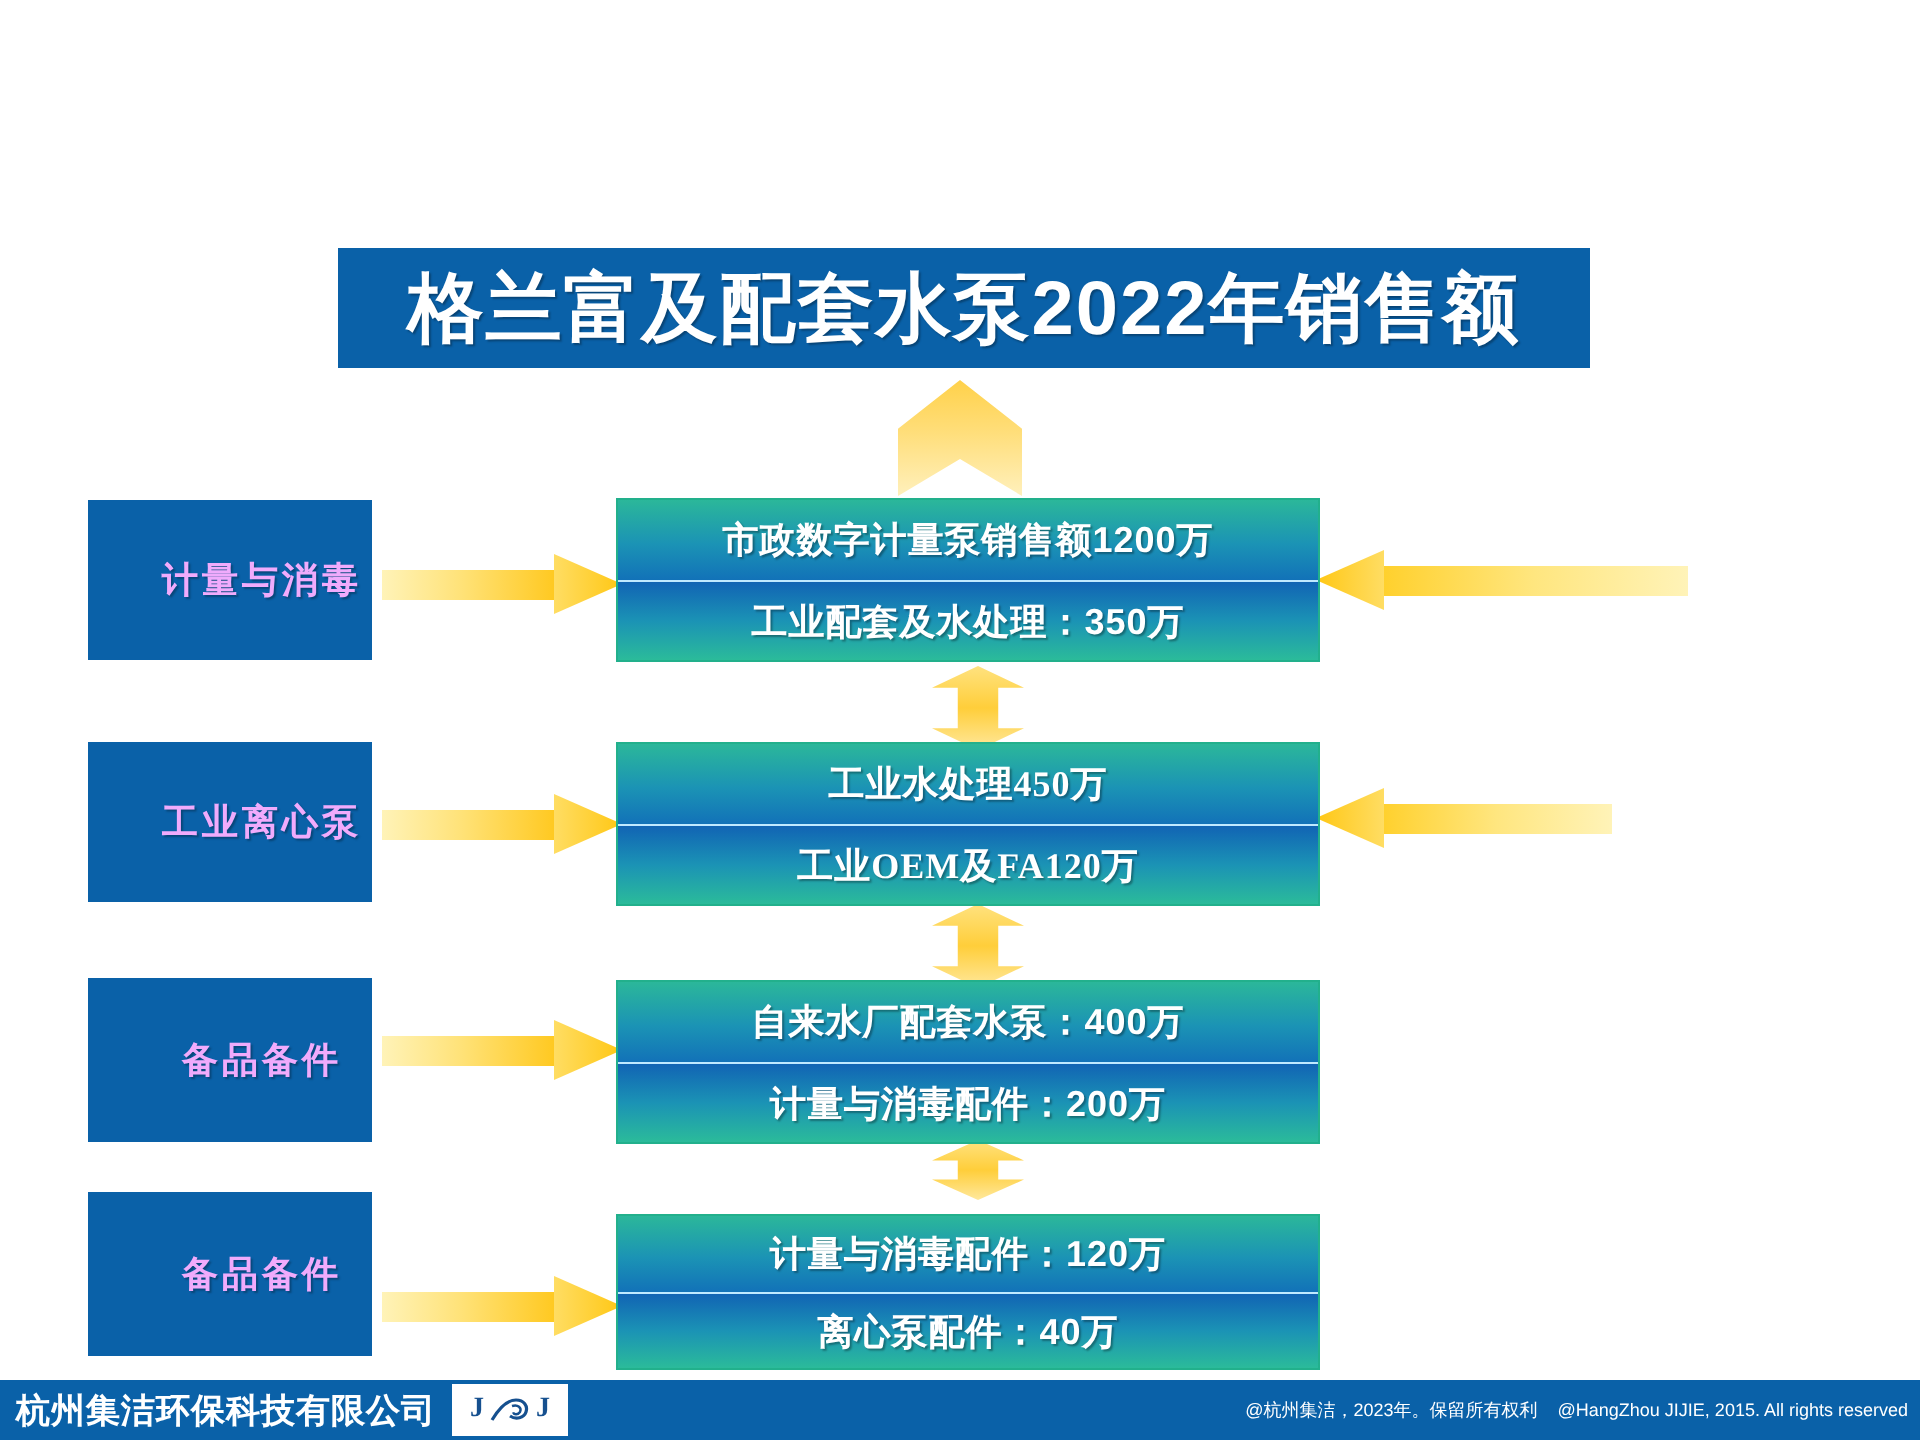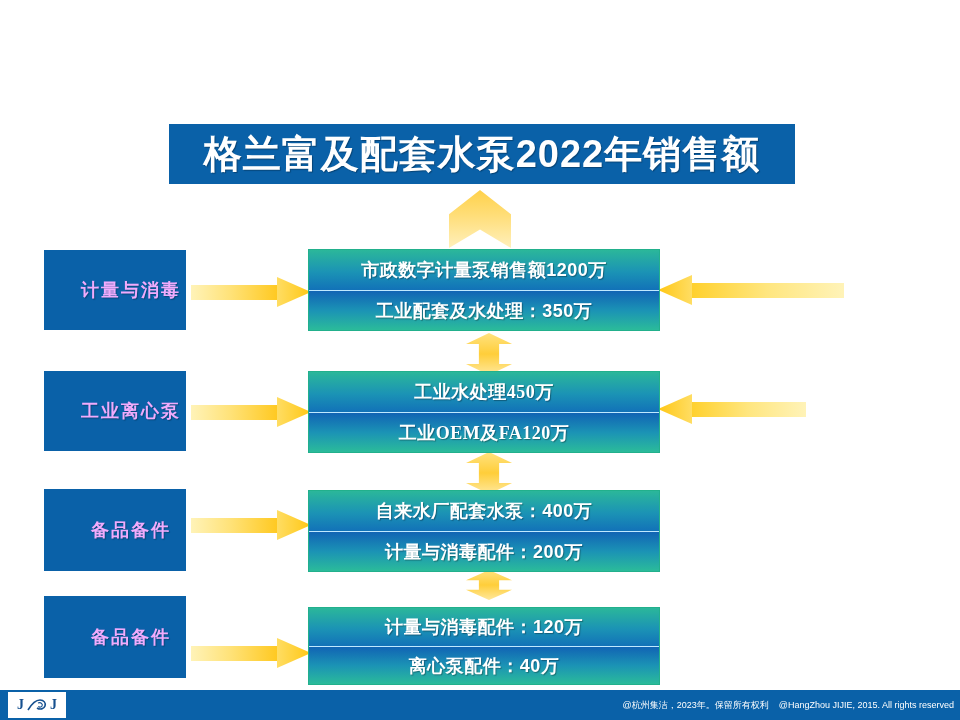--- a/index.html
+++ b/index.html
@@ -322,20 +322,21 @@
     <div class="data-line top">
       <span>计量与消毒配件：120万</span>
     </div>
     <div class="data-line bottom">
       <span>离心泵配件：40万</span>
     </div>
   </div>
 
   <div class="footer">
     <div class="footer-left">
+      <span class="footer-company">杭州集洁环保科技有限公司</span>
       <span class="logo-badge">
         <span class="lg-j">J</span>
         <svg width="22" height="16" viewBox="0 0 22 16">
           <path d="M2 13 C5 8, 9 3, 14 3 C18 3, 20 6, 19 9 C18 12, 14 13, 11 11" fill="none" stroke="#16508F" stroke-width="1.6"></path>
           <path d="M12 6 C15 5, 17 7, 16 9 C15 10.5, 13 10.5, 12.5 9.2" fill="none" stroke="#16508F" stroke-width="1.2"></path>
         </svg>
         <span class="lg-j">J</span>
       </span>
     </div>
     <div class="footer-right">

